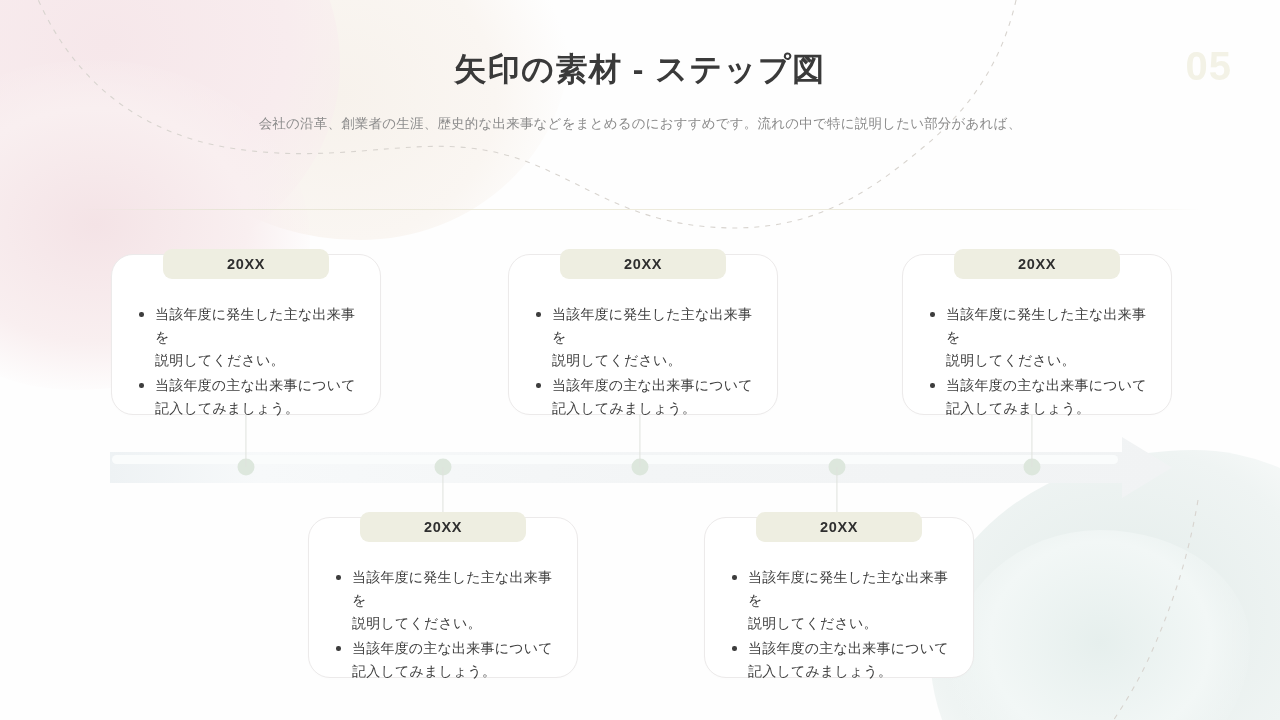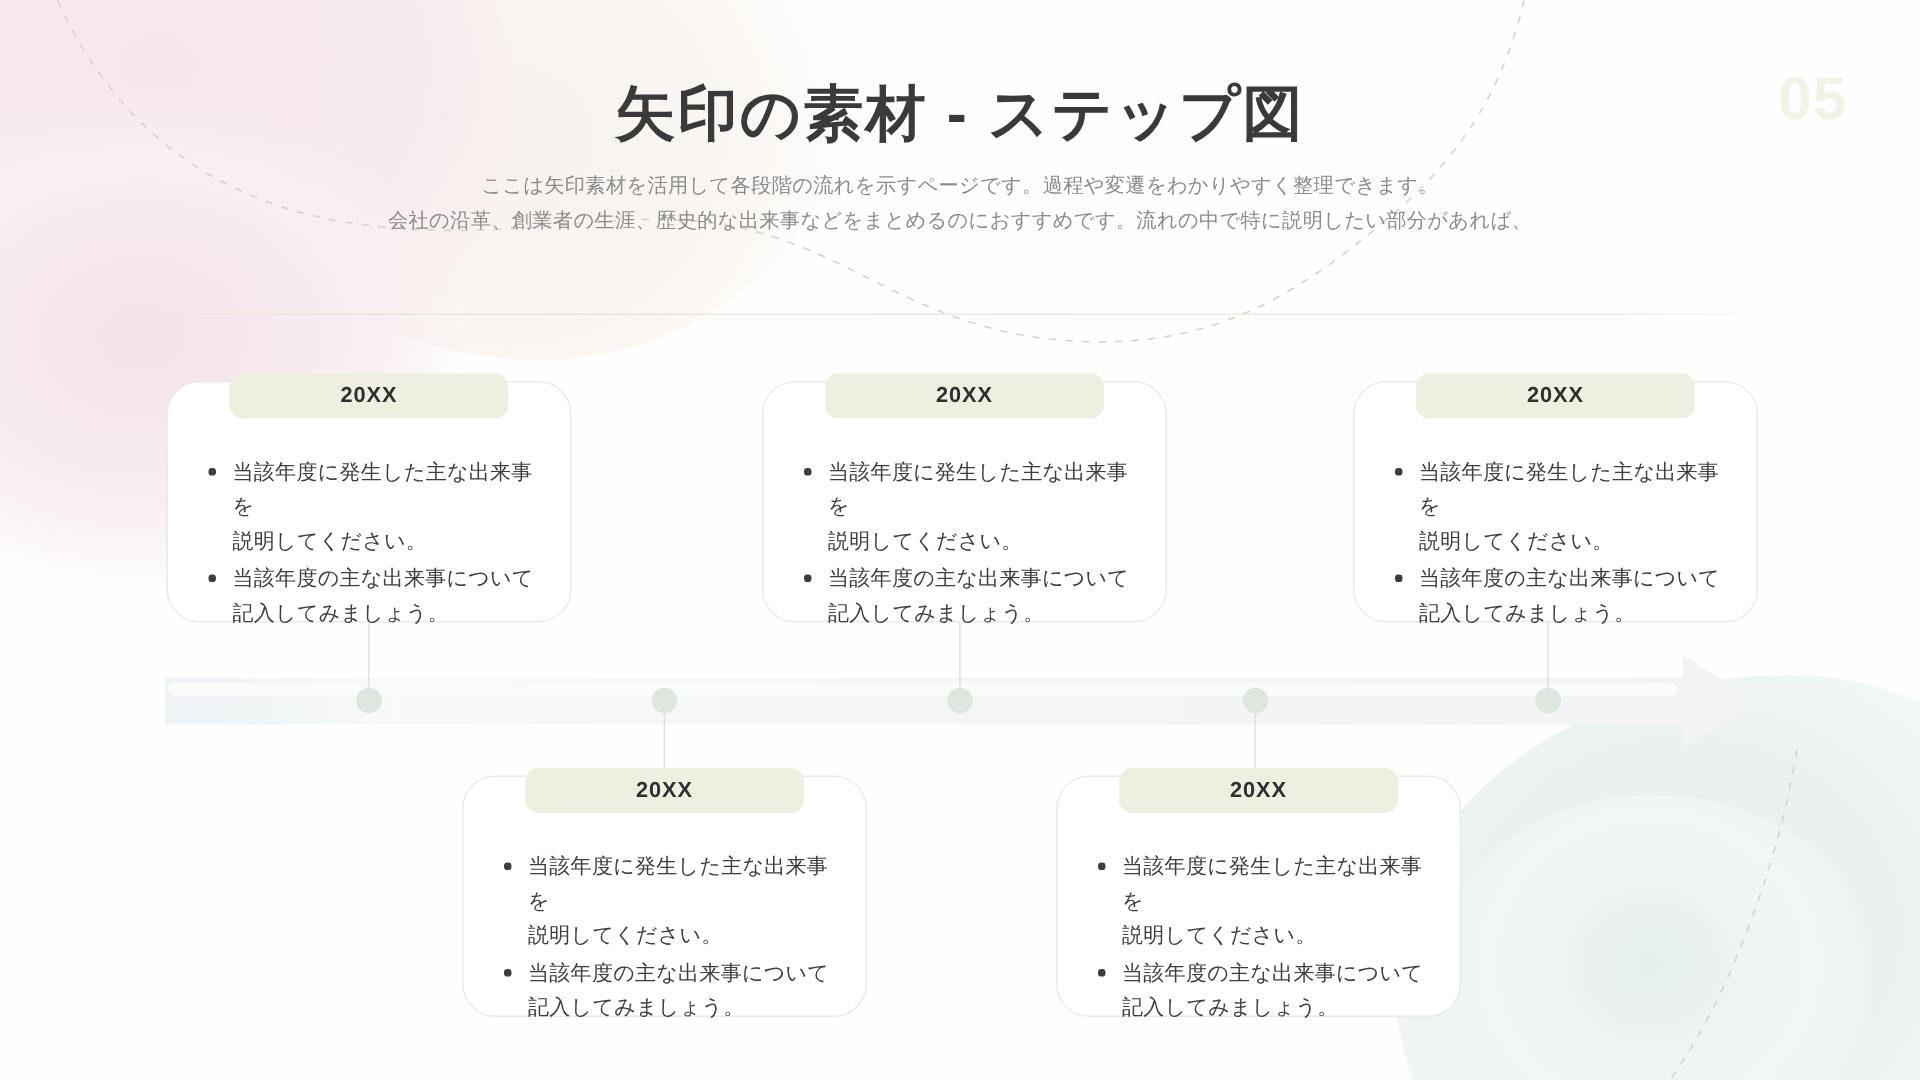--- a/index.html
+++ b/index.html
@@ -75,21 +75,21 @@
     font-size: 40px;
     font-weight: 700;
     letter-spacing: 1px;
     color: #f3f2e6;
   }
 
   .slide-title {
     position: absolute;
     left: 0; right: 0; top: 48px;
     text-align: center;
-    font-size: 40px;
+    font-size: 32px;
     font-weight: 700;
     letter-spacing: 1.5px;
     color: #3a3a3a;
   }
 
   .subtitle {
     position: absolute;
     left: 50%;
     transform: translateX(-50%);
     top: 112px;
@@ -138,21 +138,21 @@
     background: #ffffff;
     border: 1px solid #eceaea;
     border-radius: 22px;
     box-shadow: 0 1px 3px rgba(0,0,0,0.012);
   }
 
   .card-badge {
     position: absolute;
     left: 50%;
     transform: translateX(-50%);
-    width: 186px;
+    width: 166px;
     height: 30px;
     border-radius: 9px;
     background: #eeeee1;
     display: flex;
     align-items: center;
     justify-content: center;
     font-size: 14.5px;
     font-weight: 700;
     letter-spacing: 0.6px;
     color: #2f2f2f;
@@ -203,21 +203,20 @@
                C 985 98, 1010 40, 1020 -20"></path>
       <path d="M 1198 500 C 1188 560, 1170 612, 1148 660 C 1130 698, 1112 722, 1100 740"></path>
     </svg>
   </div>
 
   <div class="page-number">05</div>
 
   <h1 class="slide-title">矢印の素材 - ステップ図</h1>
 
   <div class="subtitle">
-    <div>ここは矢印素材を活用して各段階の流れを示すページです。過程や変遷をわかりやすく整理できます。</div>
     <div>会社の沿革、創業者の生涯、歴史的な出来事などをまとめるのにおすすめです。流れの中で特に説明したい部分があれば、</div>
   </div>
 
   <div class="header-divider"></div>
 
   <div class="timeline">
     <svg width="1280" height="720" viewBox="0 0 1280 720" style="position:absolute;left:0;top:0;">
       <defs>
         <linearGradient id="barGrad" x1="0" y1="0" x2="1" y2="0">
           <stop offset="0%" stop-color="#eef2f4"></stop>

